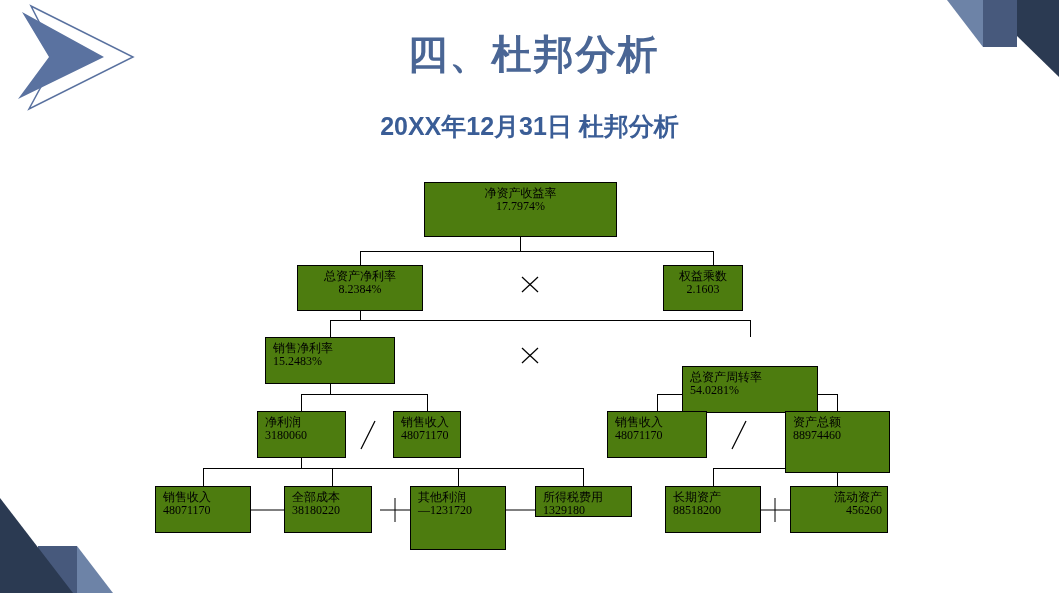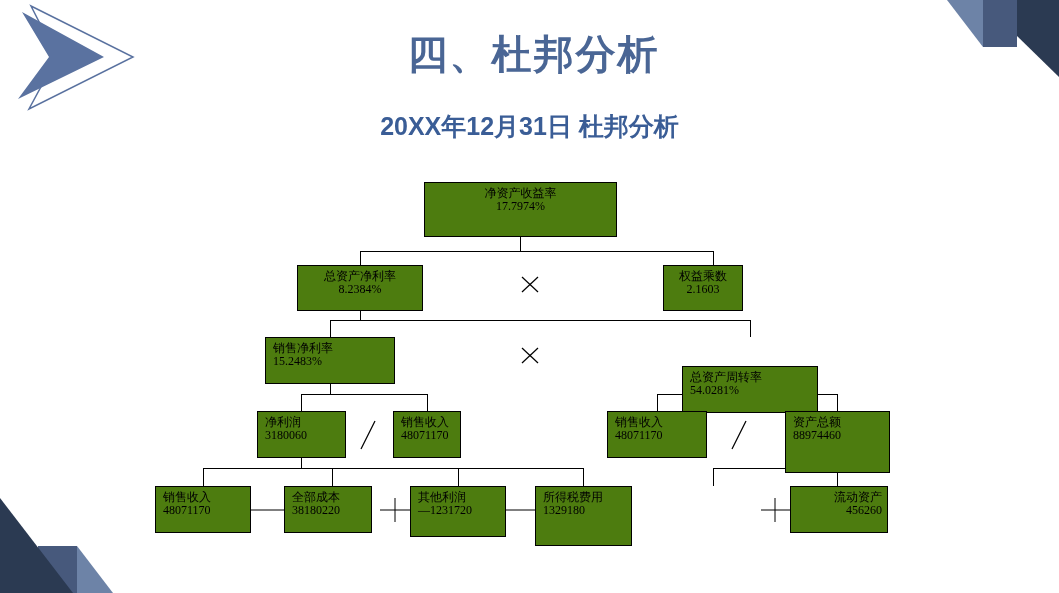--- a/index.html
+++ b/index.html
@@ -170,26 +170,30 @@
   </div>
 
   <div class="node" style="left:155px;top:486px;width:96px;height:47px;">
     <div class="nl">销售收入</div>
     <div class="nv">48071170</div>
   </div>
   <div class="node" style="left:284px;top:486px;width:88px;height:47px;">
     <div class="nl">全部成本</div>
     <div class="nv">38180220</div>
   </div>
-  <div class="node" style="left:410px;top:486px;width:96px;height:51px;">
+  <div class="node" style="left:410px;top:486px;width:96px;height:64px;">
     <div class="nl">其他利润</div>
     <div class="nv">—1231720</div>
   </div>
-  <div class="node" style="left:535px;top:486px;width:97px;height:60px;">
+  <div class="node" style="left:535px;top:486px;width:97px;height:31px;">
     <div class="nl">所得税费用</div>
     <div class="nv">1329180</div>
+  </div>
+  <div class="node" style="left:665px;top:486px;width:96px;height:47px;">
+    <div class="nl">长期资产</div>
+    <div class="nv">88518200</div>
   </div>
   <div class="node" style="left:790px;top:486px;width:98px;height:47px;text-align:right;">
     <div class="nl">流动资产</div>
     <div class="nv">456260</div>
   </div>
 
 </div>
 
 </body></html>

